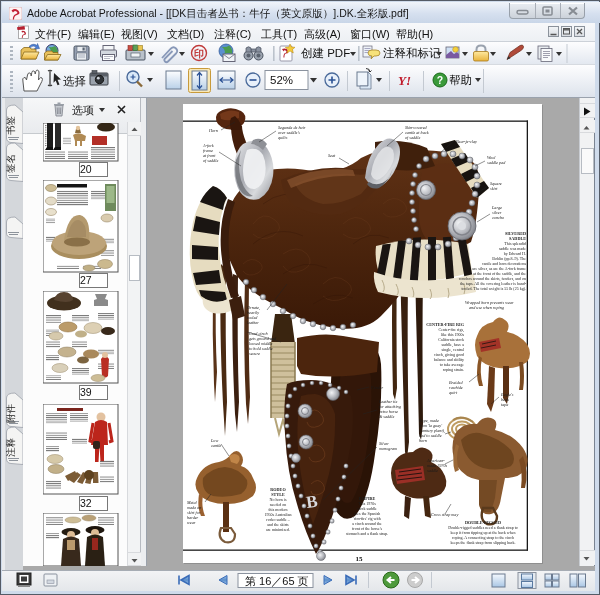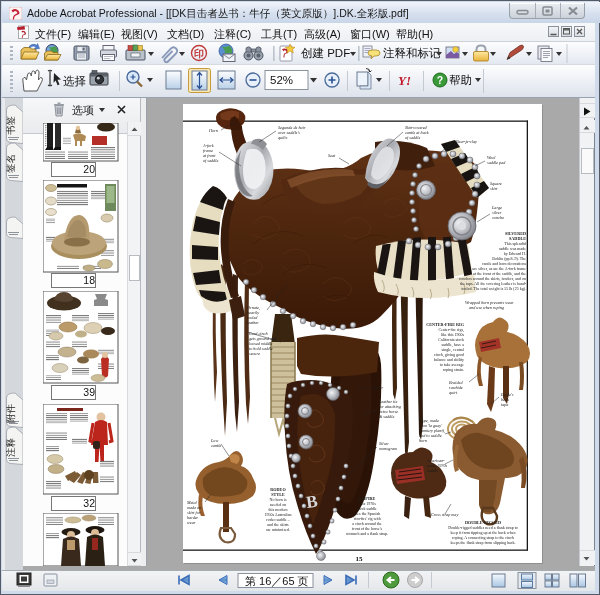--- a/index.html
+++ b/index.html
@@ -15,21 +15,21 @@
 #mdibtns{position:absolute;top:3px;left:546px;width:38px;height:11px}
 .mdib{position:absolute;top:0;width:11px;height:11px;border:1px solid #8b929b;background:linear-gradient(#f2f4f6,#d9dde2)}
 .mdib svg{display:block}
 #tb1{position:absolute;left:1px;top:41px;width:593px;height:23px;background:linear-gradient(#fdfdfe,#e3e8f0);border-bottom:1px solid #d6dae0}
 #tb2{position:absolute;left:1px;top:64px;width:593px;height:33px;background:linear-gradient(#fdfdfe,#dde3ec);border-bottom:1px solid #9aa2ad}
 .grip{position:absolute;width:3px;background:repeating-linear-gradient(180deg,#aeb6c0 0 2px,transparent 2px 4px)}
 .darr{position:absolute;width:0;height:0;border-left:3px solid transparent;border-right:3px solid transparent;border-top:4px solid #333}
 #main{position:absolute;left:1px;top:97px;width:593px;height:472px;background:#a9a9a9}
 #panel{position:absolute;left:21px;top:0;width:118px;height:468px;background:#fcfcfc;border-right:1px solid #b6bac0}
 #phead{position:absolute;left:0;top:0;width:117px;height:36px;background:linear-gradient(#f6f7f8,#e9ebee);border-bottom:1px solid #c6cace}
-.plabel{position:absolute;left:28px;width:45px;height:15px;background:#fff;border:1px solid #777;font-size:10.5px;text-align:right;line-height:13px;color:#111}
+.plabel{position:absolute;left:56px;width:29px;height:15px;background:#fff;border:1px solid #777;font-size:10.5px;text-align:left;line-height:13px;color:#111}
 #pscroll{position:absolute;left:104px;top:24px;width:13px;height:444px;background:#f2f3f4;border-left:1px solid #d8dadd}
 #splitter{position:absolute;left:139px;top:0;width:6px;height:468px;background:#eceef0;border-right:1px solid #9aa1aa}
 #docarea{position:absolute;left:145px;top:0;width:432px;height:472px;background:#a9a9a9}
 #vscroll{position:absolute;left:577px;top:0;width:16px;height:468px;background:#f1f2f3;border-left:1px solid #c8ccd2;border-right:1px solid #7a8492}
 .sbtn{position:absolute;left:0;width:15px;background:#f1f2f3;border-bottom:1px solid #d8dadd}
 #statusbar{position:absolute;left:1px;top:569px;width:593px;height:21px;background:linear-gradient(#f2f3f5,#e4e7ea);border-top:1px solid #a6acb4}
 #page{position:absolute;left:36px;top:6px;width:359px;height:459px;background:#fff;box-shadow:1px 1px 0 #8f8f8f;outline:1px solid #c0c0c0;outline-offset:-1px}
 </style>
 </head>
 <body>
@@ -402,21 +402,21 @@
           <path d="M24 27 l8 0 l0 10 l-8 0 Z" fill="#bb9a6c"></path>
         </g>
         <g>
           <ellipse cx="52" cy="17" rx="9.5" ry="4" fill="#1e160e"></ellipse>
           <circle cx="52" cy="20" r="4" fill="#dcbc96"></circle>
           <path d="M44 24 q8 -5 16 0 l2 29 l-20 0 Z" fill="#2a2014"></path>
           <path d="M49 25 l6 0 l0 12 l-6 0 Z" fill="#96271e"></path>
         </g>
       </svg>
       <div class="plabel" style="top:64px">20</div>
-      <div class="plabel" style="top:175px">18</div>
+      <div class="plabel" style="top:175px">27</div>
       <div class="plabel" style="top:287px">39</div>
       <div class="plabel" style="top:398px">32</div>
       <div id="pscroll">
         <div class="sbtn" style="top:0;height:14px"><svg width="13" height="13">
               <path d="M3.5 8 L6.5 4.5 L9.5 8 Z" fill="#555"></path>
             </svg></div>
         <div class="abs" style="left:1px;top:133px;width:11px;height:26px;background:#fff;border:1px solid #b7bcc3"></div>
         <div class="sbtn" style="top:430px;height:14px;border-top:1px solid #d8dadd"><svg width="13" height="13">
               <path d="M3.5 5 L6.5 8.5 L9.5 5 Z" fill="#555"></path>
             </svg></div>

